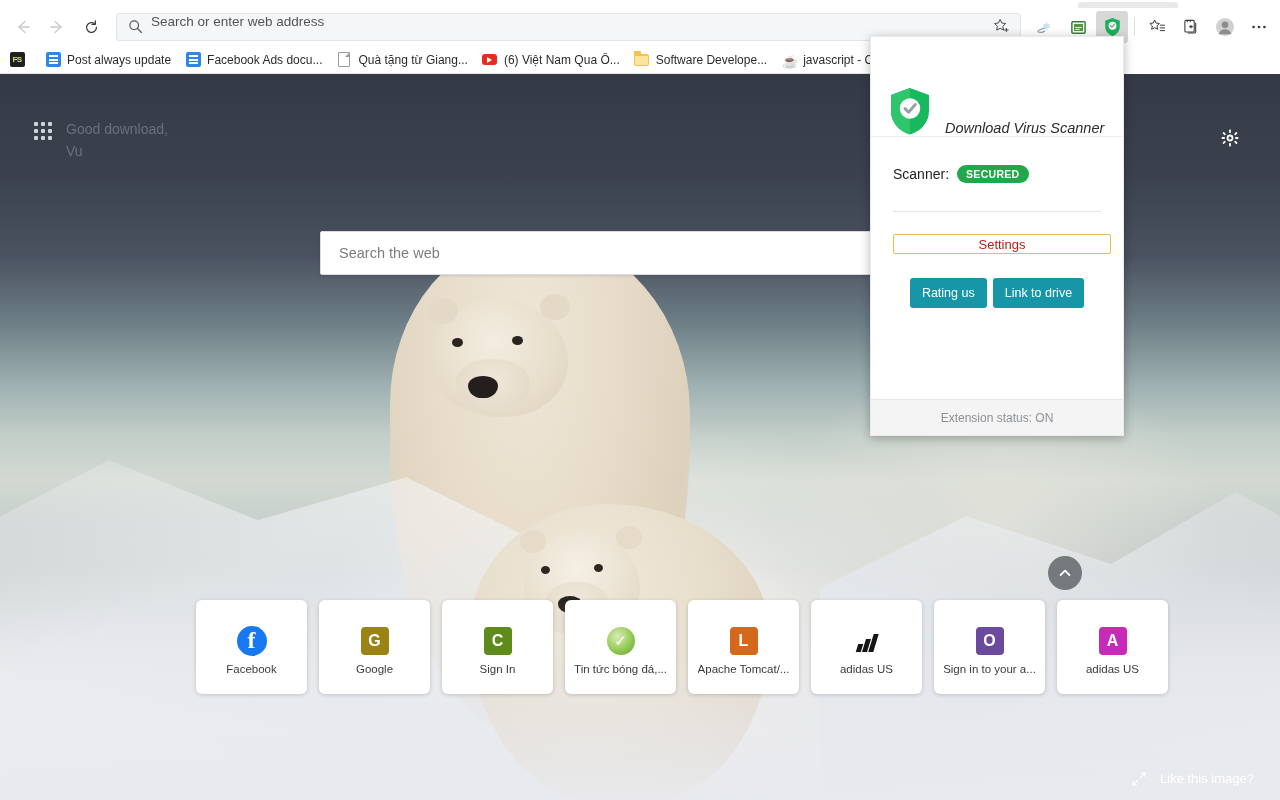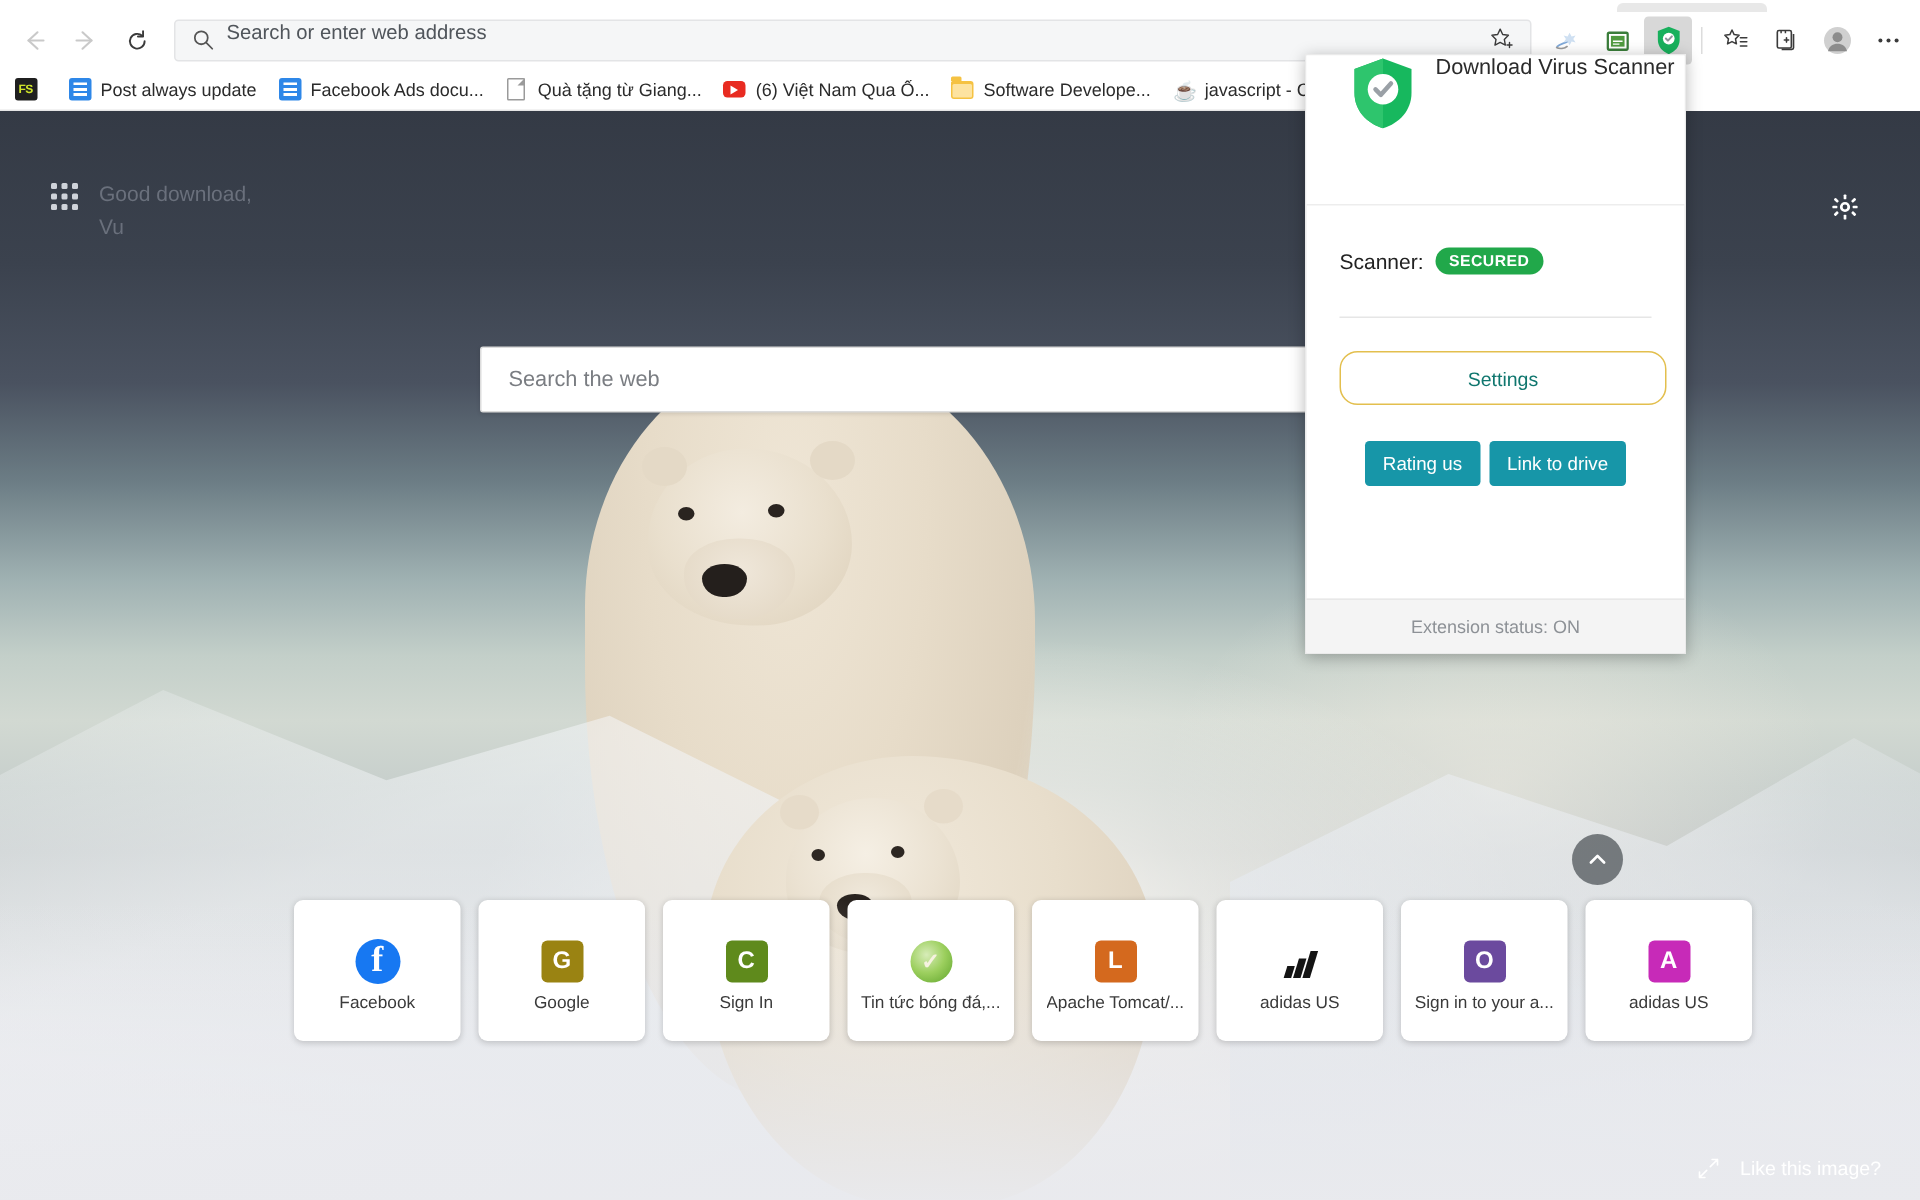--- a/index.html
+++ b/index.html
@@ -272,42 +272,42 @@
   }
   .like-img .arrow { margin-right: 14px; display: flex; }
 
   
   .popup {
     position: absolute; left: 870px; top: 36px; width: 254px; height: 400px;
     background: #ffffff; box-shadow: 0 2px 10px rgba(0,0,0,0.28);
     border: 1px solid #eaeaea;
   }
   .popup-head {
-    height: 100px; display: flex; align-items: flex-start; padding-left: 28px;
-    border-bottom: 1px solid #ededed; background: #fff;
+    height: 100px; display: flex; align-items: flex-end; padding-left: 16px;
+    border-bottom: 1px solid #ededed; background: #fff; font-style: italic;
   }
   .shield-wrap { width: 46px; height: 50px; flex: none; margin-right: 12px;
     display: flex; align-items: center; justify-content: center; }
   .popup-title { font-size: 14.5px; color: #2b2b2b; }
 
   .popup-body { padding: 28px 22px 0 22px; }
   .status-line { display: flex; align-items: center; margin-bottom: 8px; }
   .status-label { font-size: 14px; color: #222; margin-right: 8px; }
   .badge {
     background: #21a84a; color: #fff; font-size: 10.5px; font-weight: bold;
     padding: 3px 9px; border-radius: 10px; letter-spacing: 0.3px;
   }
   .status-desc { font-size: 12.5px; color: #3fae5f; line-height: 19px; }
 
   .divider { height: 1px; background: #e6e6e6; margin: 28px 0 0 0; }
 
   .btn-settings {
-    display: block; width: 218px; height: 36px; margin: 22px auto 0 auto;
-    background: #ffffff; border: 1px solid #e3bf4e; border-radius: 12px;
-    font-size: 13px; color: #0f766e; font-family: "Liberation Sans", sans-serif;
+    display: block; width: 218px; height: 20px; margin: 22px auto 0 auto;
+    background: #ffffff; border: 1px solid #e3bf4e; border-radius: 2px;
+    font-size: 13px; color: #b91c1c; font-family: "Liberation Sans", sans-serif;
   }
   .btn-row { display: flex; justify-content: center; gap: 6px; margin-top: 24px; }
   .btn-teal {
     background: #1796a8; color: #ffffff; border: none; border-radius: 3px;
     font-size: 12.5px; padding: 8px 12px; font-family: "Liberation Sans", sans-serif;
   }
   .popup-foot {
     position: absolute; left: 0; bottom: 0; width: 100%; height: 36px;
     background: #f4f4f4; border-top: 1px solid #e8e8e8;
     display: flex; align-items: center; justify-content: center;

